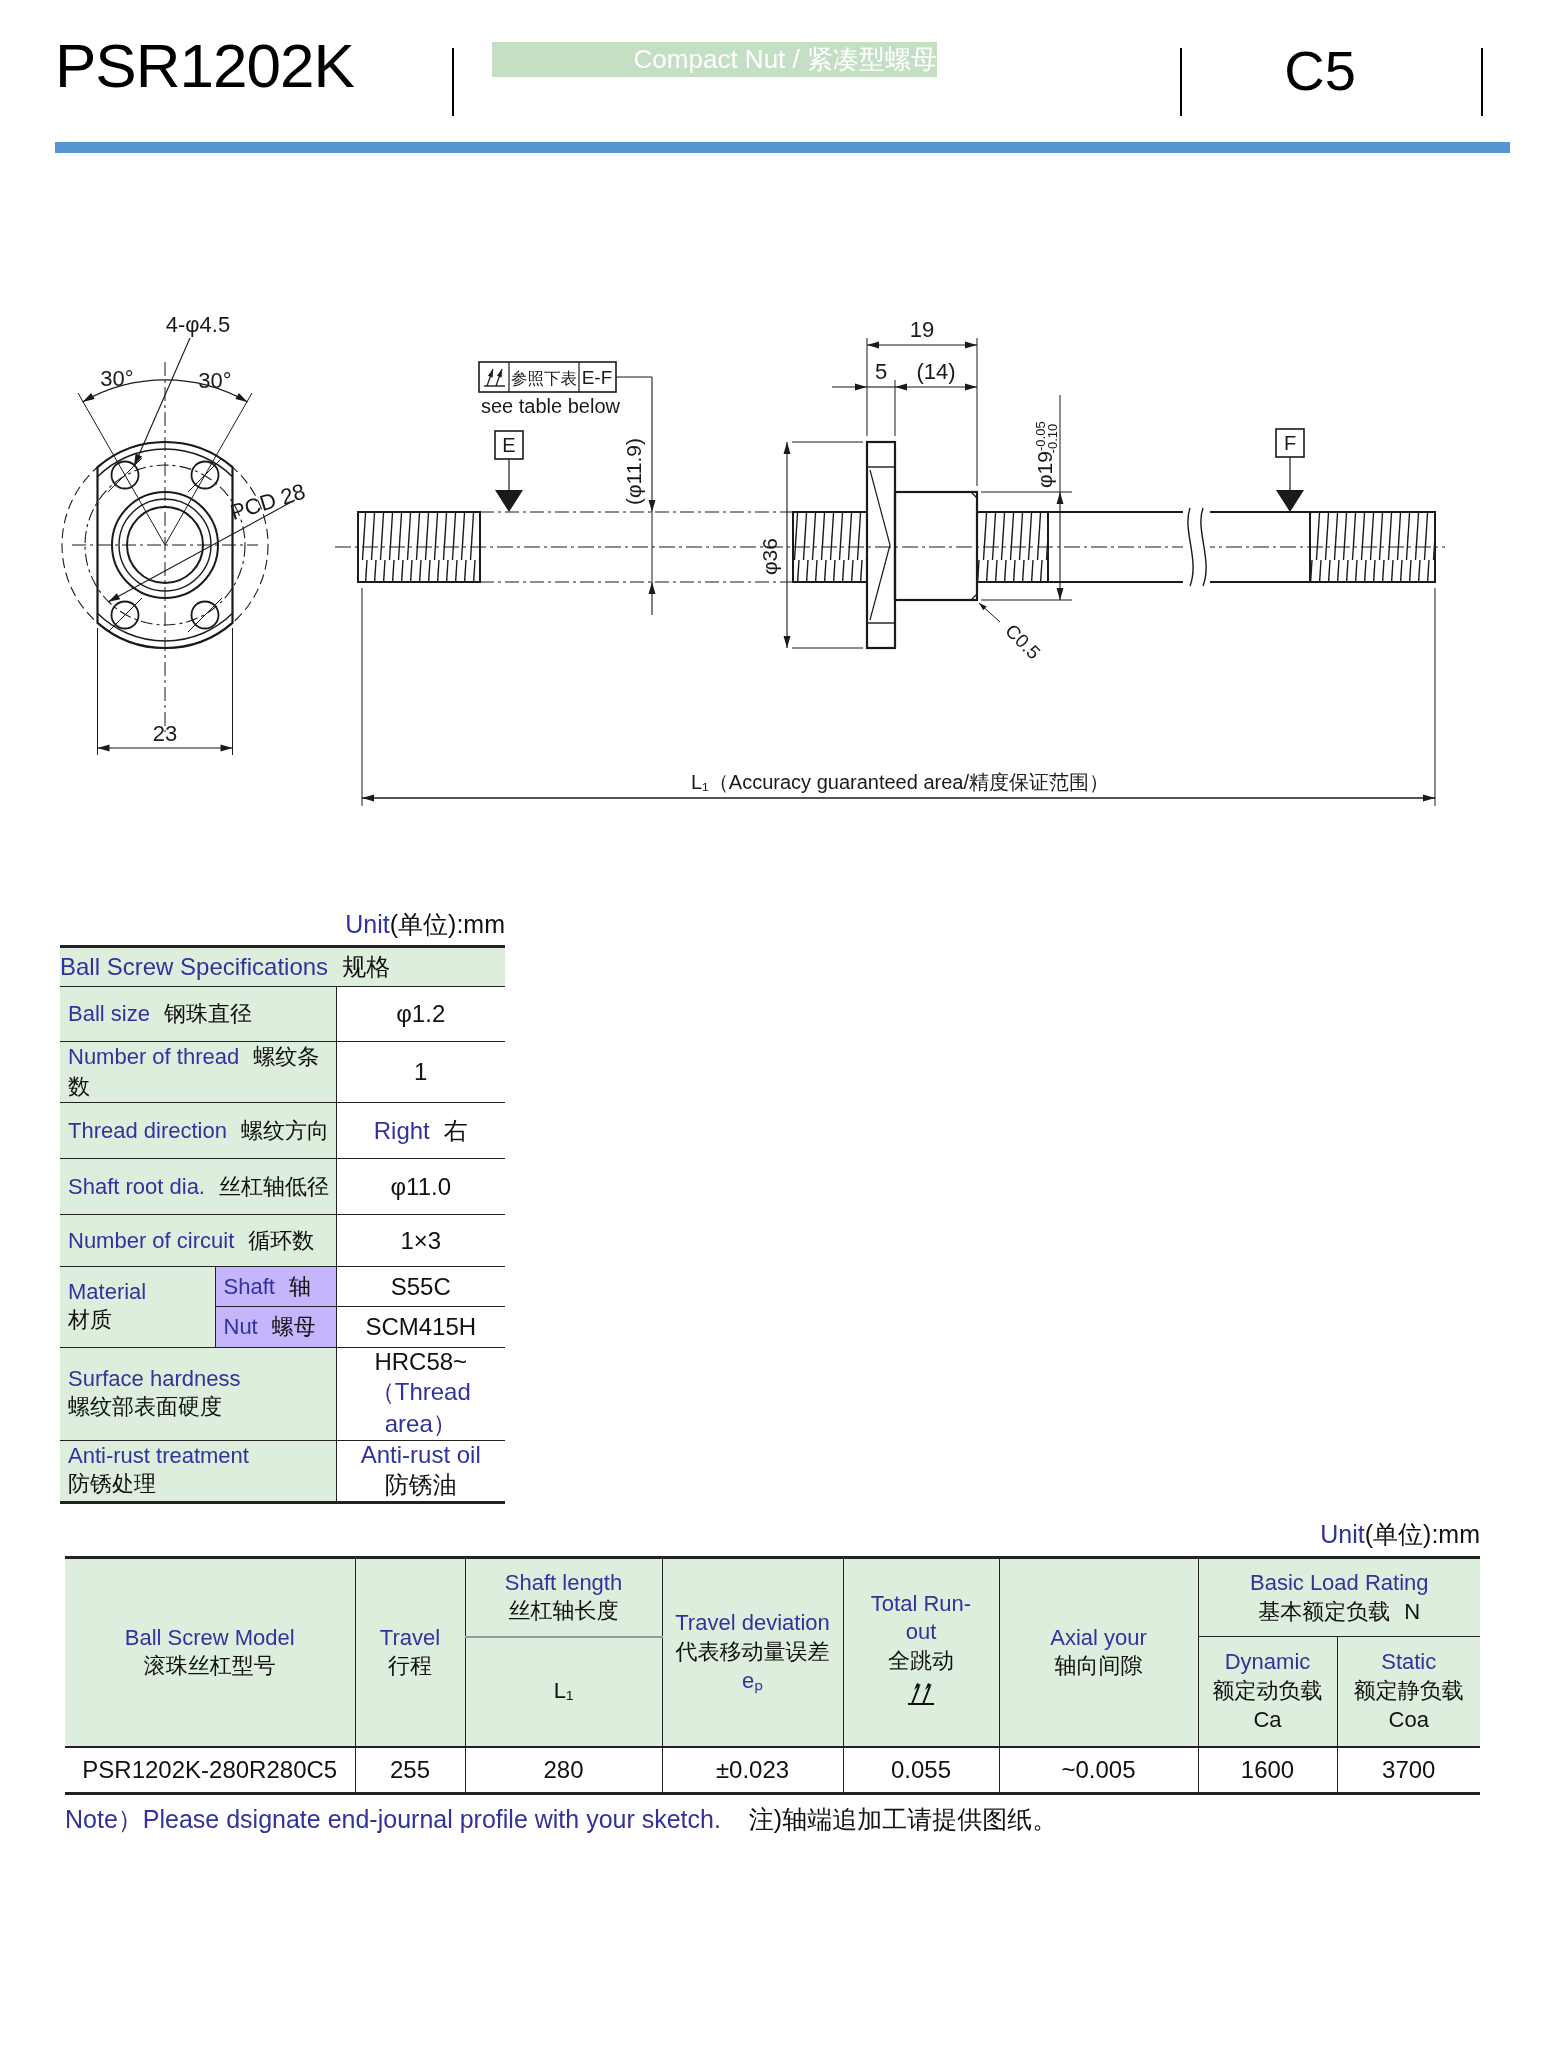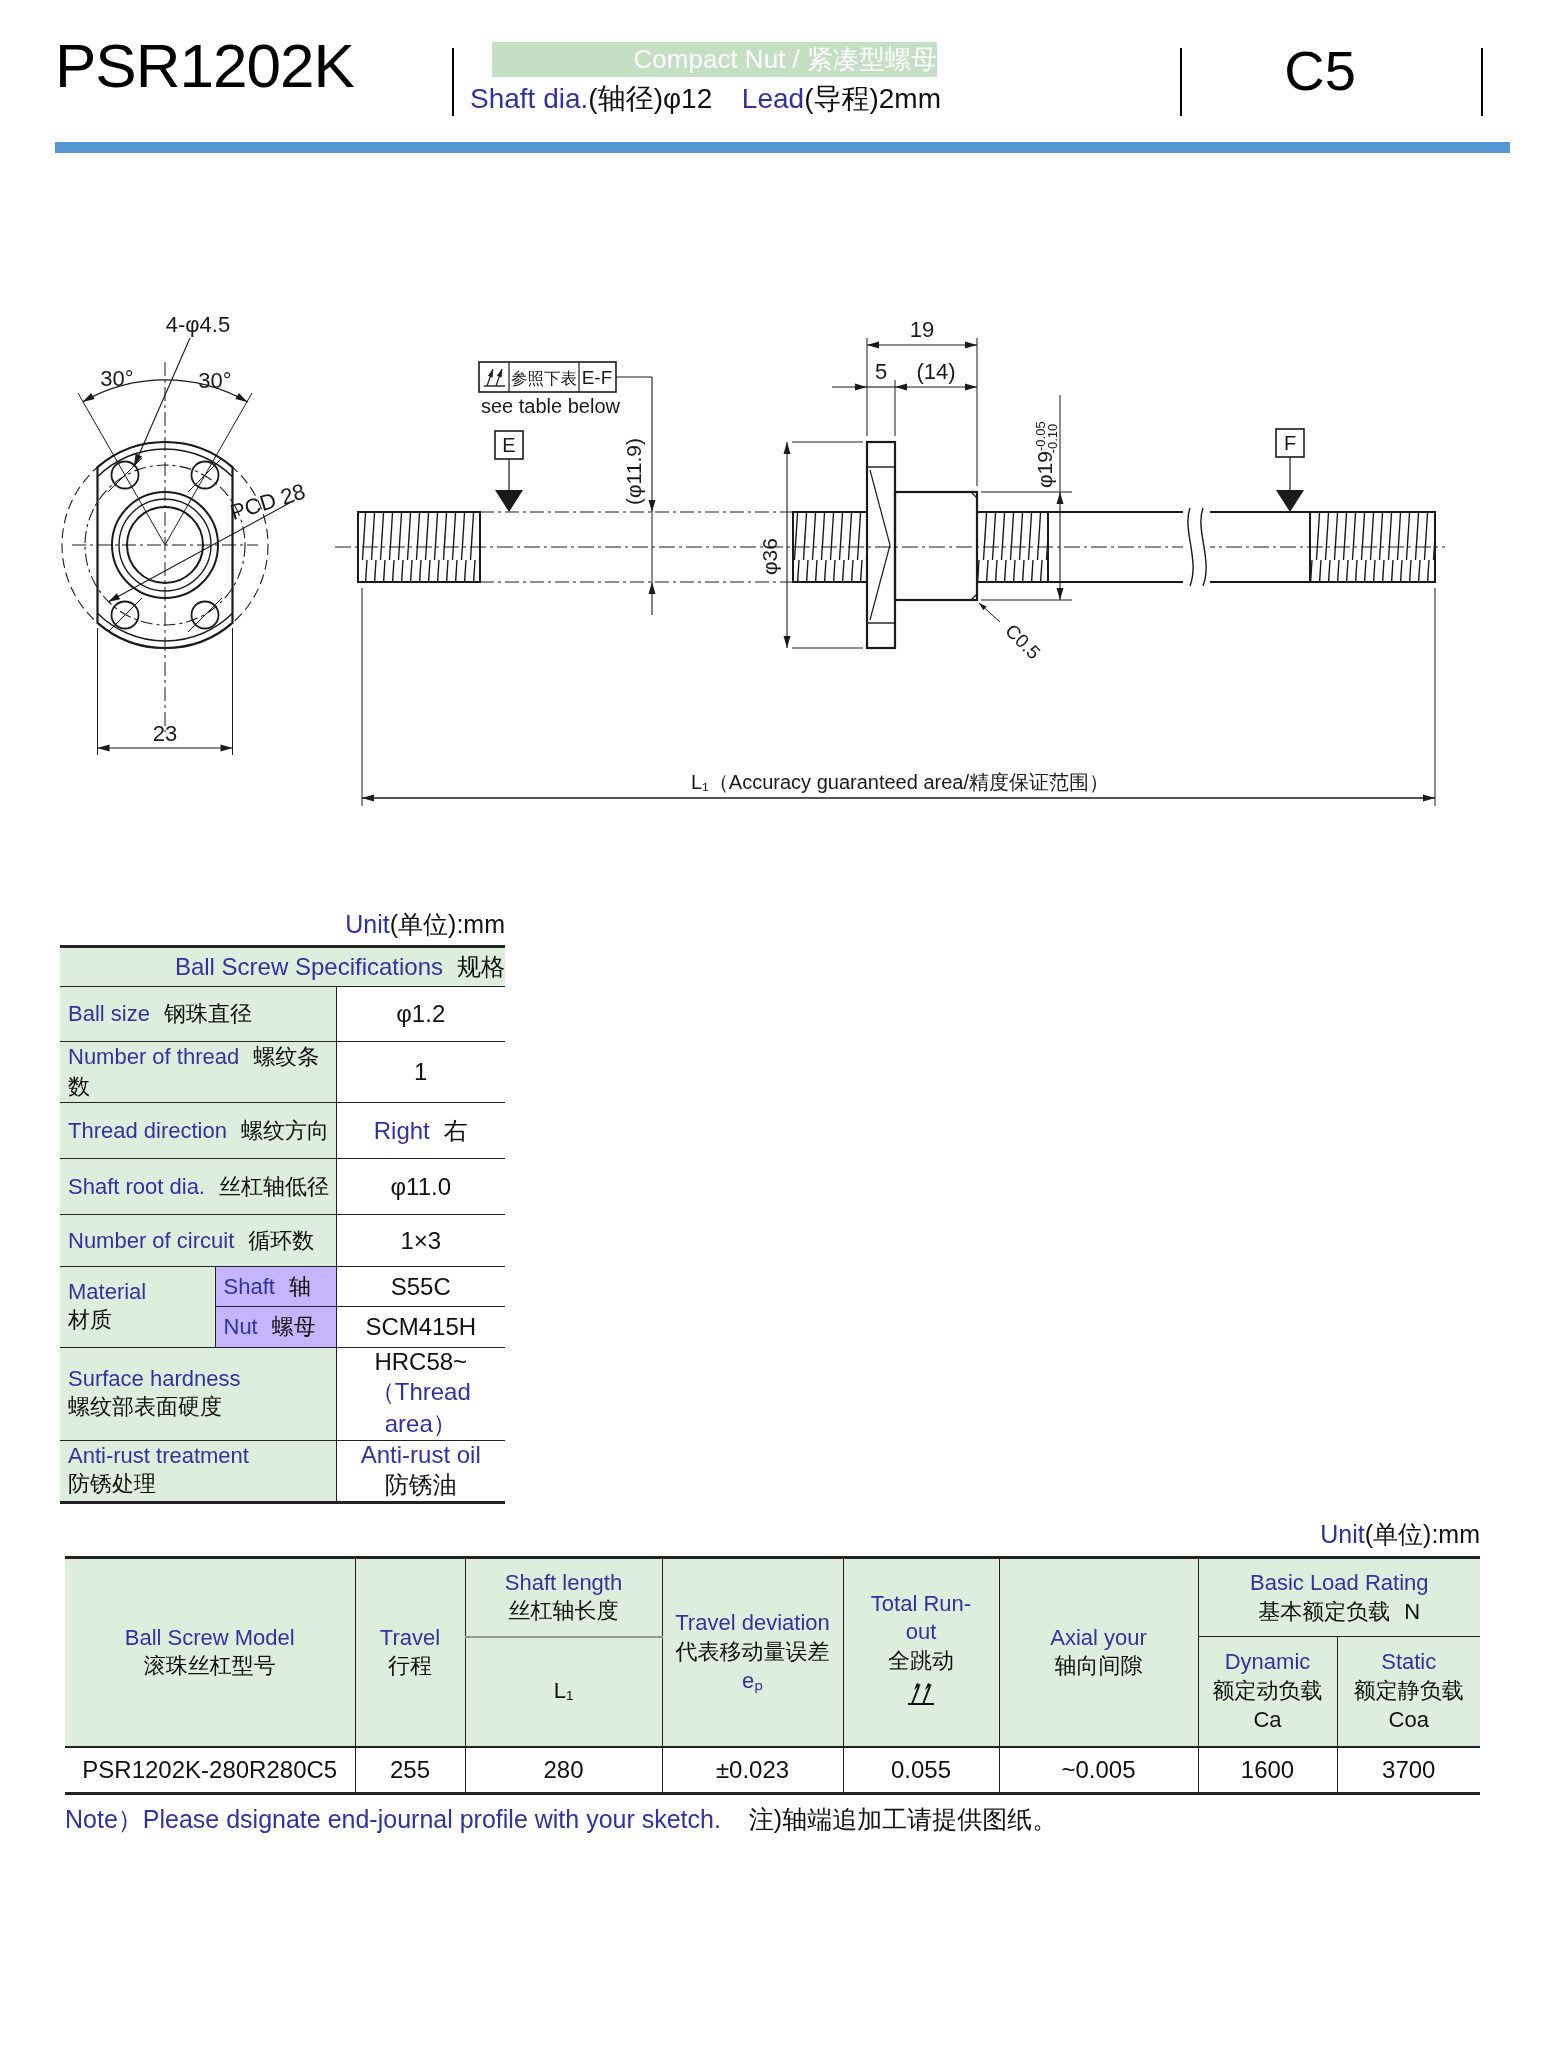--- a/index.html
+++ b/index.html
@@ -16,21 +16,21 @@
   .grade{left:1230px;top:38px;width:180px;font-size:56px;text-align:center;color:#000;}
   .accentbar{left:55px;top:142px;width:1455px;height:11px;background:#5596d2;}
   .unitlbl{font-size:25px;text-align:right;}
   table{border-collapse:collapse;table-layout:fixed;}
   .t-spec{position:absolute;left:60px;top:945px;width:445px;
           border-top:3px solid #222;border-bottom:3px solid #222;}
   .t-spec td{border-top:1px solid #222;padding:0;vertical-align:middle;font-size:22px;}
   .t-spec td.lbl{background:#ddeedd;padding-left:8px;}
   .t-spec td.vcol{border-left:1px solid #222;text-align:center;font-size:24px;}
   .t-spec td.sub{border-left:1px solid #222;background:#c4b5fd;padding-left:8px;}
-  .t-spec td.hd{background:#ddeedd;text-align:right;font-size:24px;}
+  .t-spec td.hd{background:#ddeedd;text-align:left;font-size:24px;}
   .gap{display:inline-block;width:14px;}
   .t-model{position:absolute;left:65px;top:1556px;width:1415px;
            border-top:3px solid #222;border-bottom:3px solid #222;}
   .t-model td{border-left:1px solid #222;padding:0;vertical-align:middle;
               text-align:center;font-size:22px;line-height:1.3;}
   .t-model td.nol{border-left:none;}
   .t-model tr.hrow td{background:#ddeedd;}
   .t-model td.subcell{border-top:2px solid #999;margin-left:32px;}
   .t-model td.subcell2{border-top:1.5px solid #222;}
   .t-model tr.datarow td{border-top:2.5px solid #222;font-size:24px;background:#fff;}
@@ -38,25 +38,20 @@
   svg text{font-family:"Liberation Sans",sans-serif;fill:#1a1a1a;}
 </style>
 </head>
 <body>
 
 <div class="page">
 
   <div class="abs hdr-model">PSR1202K</div>
   <div class="abs vline" style="left:452px;top:48px;height:68px;"></div>
   <div class="abs chip">Compact Nut / 紧凑型螺母</div>
-  <div class="abs specline">
-    <span class="navy">Shaft dia.</span><span class="blk">(轴径)φ12</span>
-    <span class="gap"></span>
-    <span class="navy">Lead</span><span class="blk">(导程)2mm</span>
-  </div>
   <div class="abs vline" style="left:1180px;top:48px;height:68px;"></div>
   <div class="abs grade">C5</div>
   <div class="abs vline" style="left:1481px;top:48px;height:68px;"></div>
   <div class="abs accentbar"></div>
 
   <svg class="abs" style="left:0;top:0;" width="1551" height="880" viewBox="0 0 1551 880">
     <defs>
       <marker id="ma" markerUnits="userSpaceOnUse" markerWidth="16" markerHeight="10" refX="14" refY="5" orient="auto-start-reverse">
         <path d="M14,5 L2,1.5 L2,8.5 Z" fill="#1a1a1a"></path>
       </marker>

